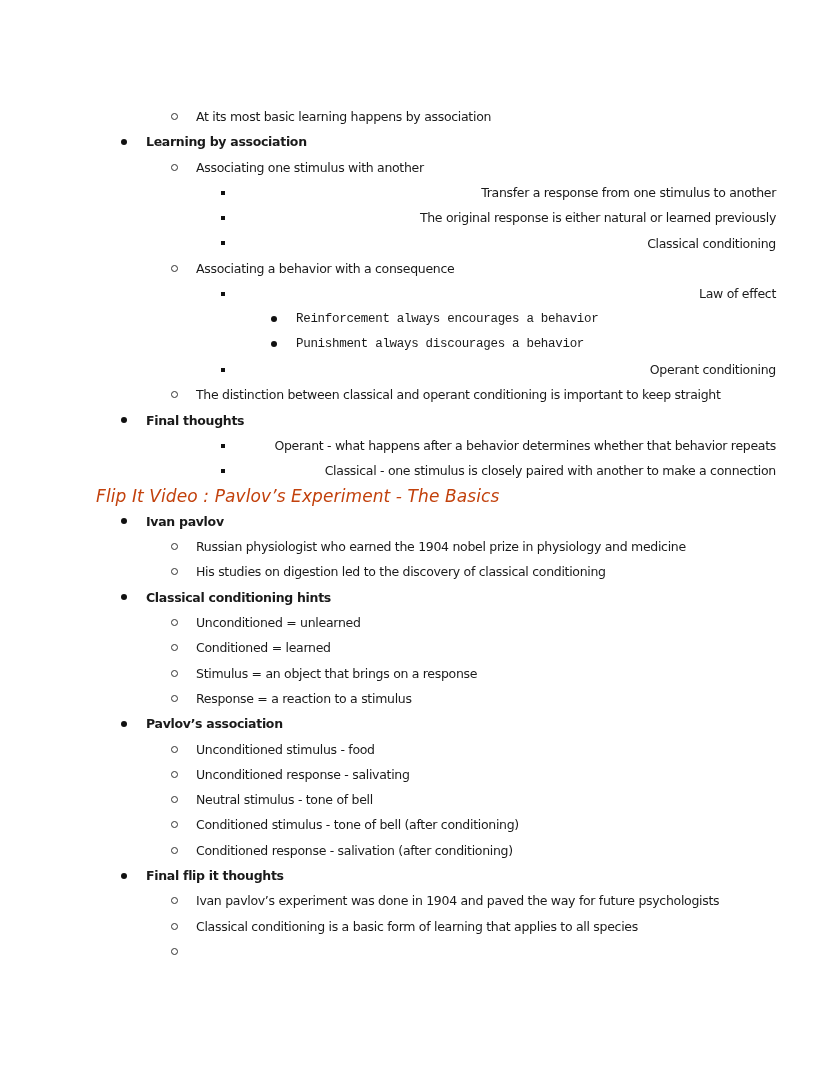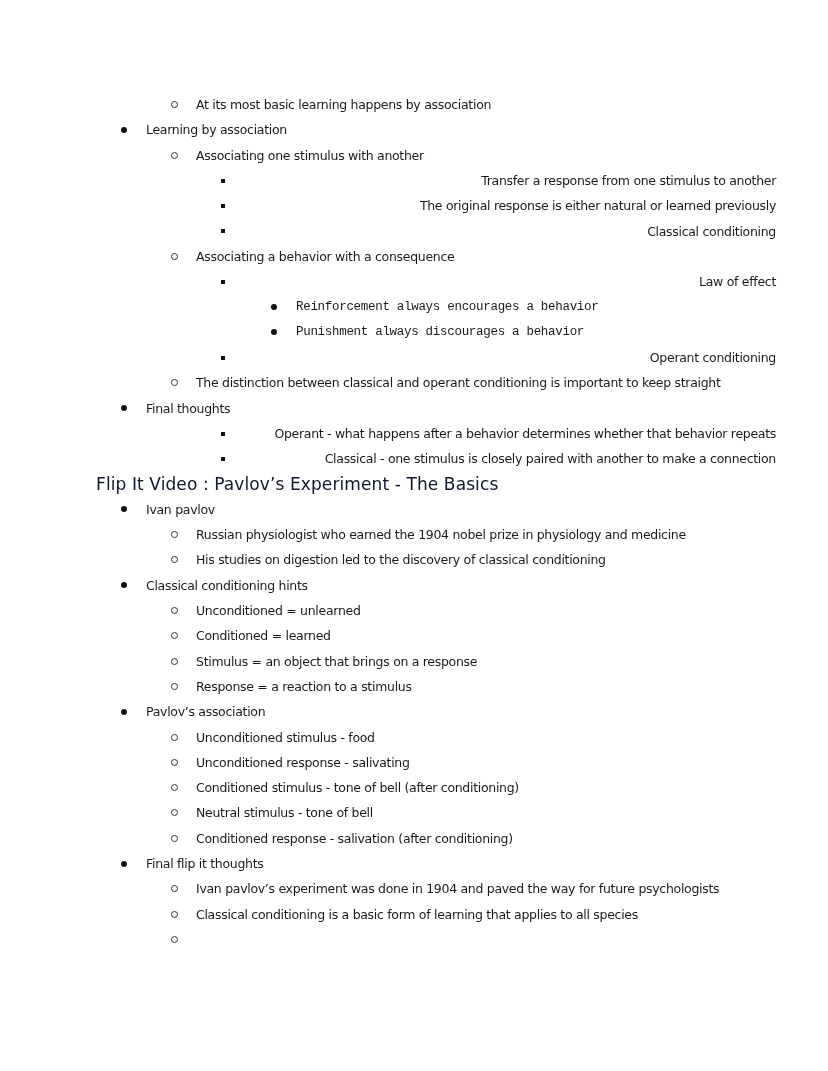--- a/index.html
+++ b/index.html
@@ -12,33 +12,33 @@
     width: 828px;
     height: 1071px;
     background: #ffffff;
     font-family: "DejaVu Sans", sans-serif;
     color: #1a1a1a;
     overflow: hidden;
   }
   .content {
     position: absolute;
     left: 96px;
-    top: 92px;
+    top: 104px;
     width: 680px;
   }
   .line {
     height: 25.3px;
     display: flex;
     align-items: center;
     white-space: nowrap;
     font-size: 12.5px;
     letter-spacing: -0.3px;
     font-weight: 500;
   }
-  .line.l1 { padding-left: 25px; }
+  .line.l1 { padding-left: 25px; font-weight: bold; }
   .line.l2 { padding-left: 75px; }
   .line.l3 { padding-left: 125px; justify-content: space-between; }
   .line.l4 { padding-left: 175px; font-family: Liberation Mono, monospace; }
   .marker {
     flex: 0 0 25px;
     width: 25px;
     display: flex;
     align-items: center;
   }
   .glyph-disc {
@@ -55,23 +55,24 @@
   }
   .glyph-square {
     width: 4px; height: 4px;
     background: #111;
   }
   .heading-line {
     height: 25.3px;
     display: flex;
     align-items: center;
     white-space: nowrap;
+    font-style: italic;
     font-size: 17px;
     letter-spacing: 0.1px;
-    color: #0f172a;
+    color: #c2410c;
   }
   .text { display: inline-block; }
 </style>
 </head>
 <body>
 
 <div class="page">
   <div class="content" id="doc-content">
       <div class="line l2">
         <span class="marker">
@@ -227,27 +228,27 @@
       <div class="line l2">
         <span class="marker">
           <span class="glyph-circle"></span>
         </span>
         <span class="text">Unconditioned response - salivating</span>
       </div>
       <div class="line l2">
         <span class="marker">
           <span class="glyph-circle"></span>
         </span>
+        <span class="text">Neutral stimulus - tone of bell</span>
+      </div>
+      <div class="line l2">
+        <span class="marker">
+          <span class="glyph-circle"></span>
+        </span>
         <span class="text">Conditioned stimulus - tone of bell (after conditioning)</span>
-      </div>
-      <div class="line l2">
-        <span class="marker">
-          <span class="glyph-circle"></span>
-        </span>
-        <span class="text">Neutral stimulus - tone of bell</span>
       </div>
       <div class="line l2">
         <span class="marker">
           <span class="glyph-circle"></span>
         </span>
         <span class="text">Conditioned response - salivation (after conditioning)</span>
       </div>
       <div class="line l1">
         <span class="marker">
           <span class="glyph-disc"></span>

